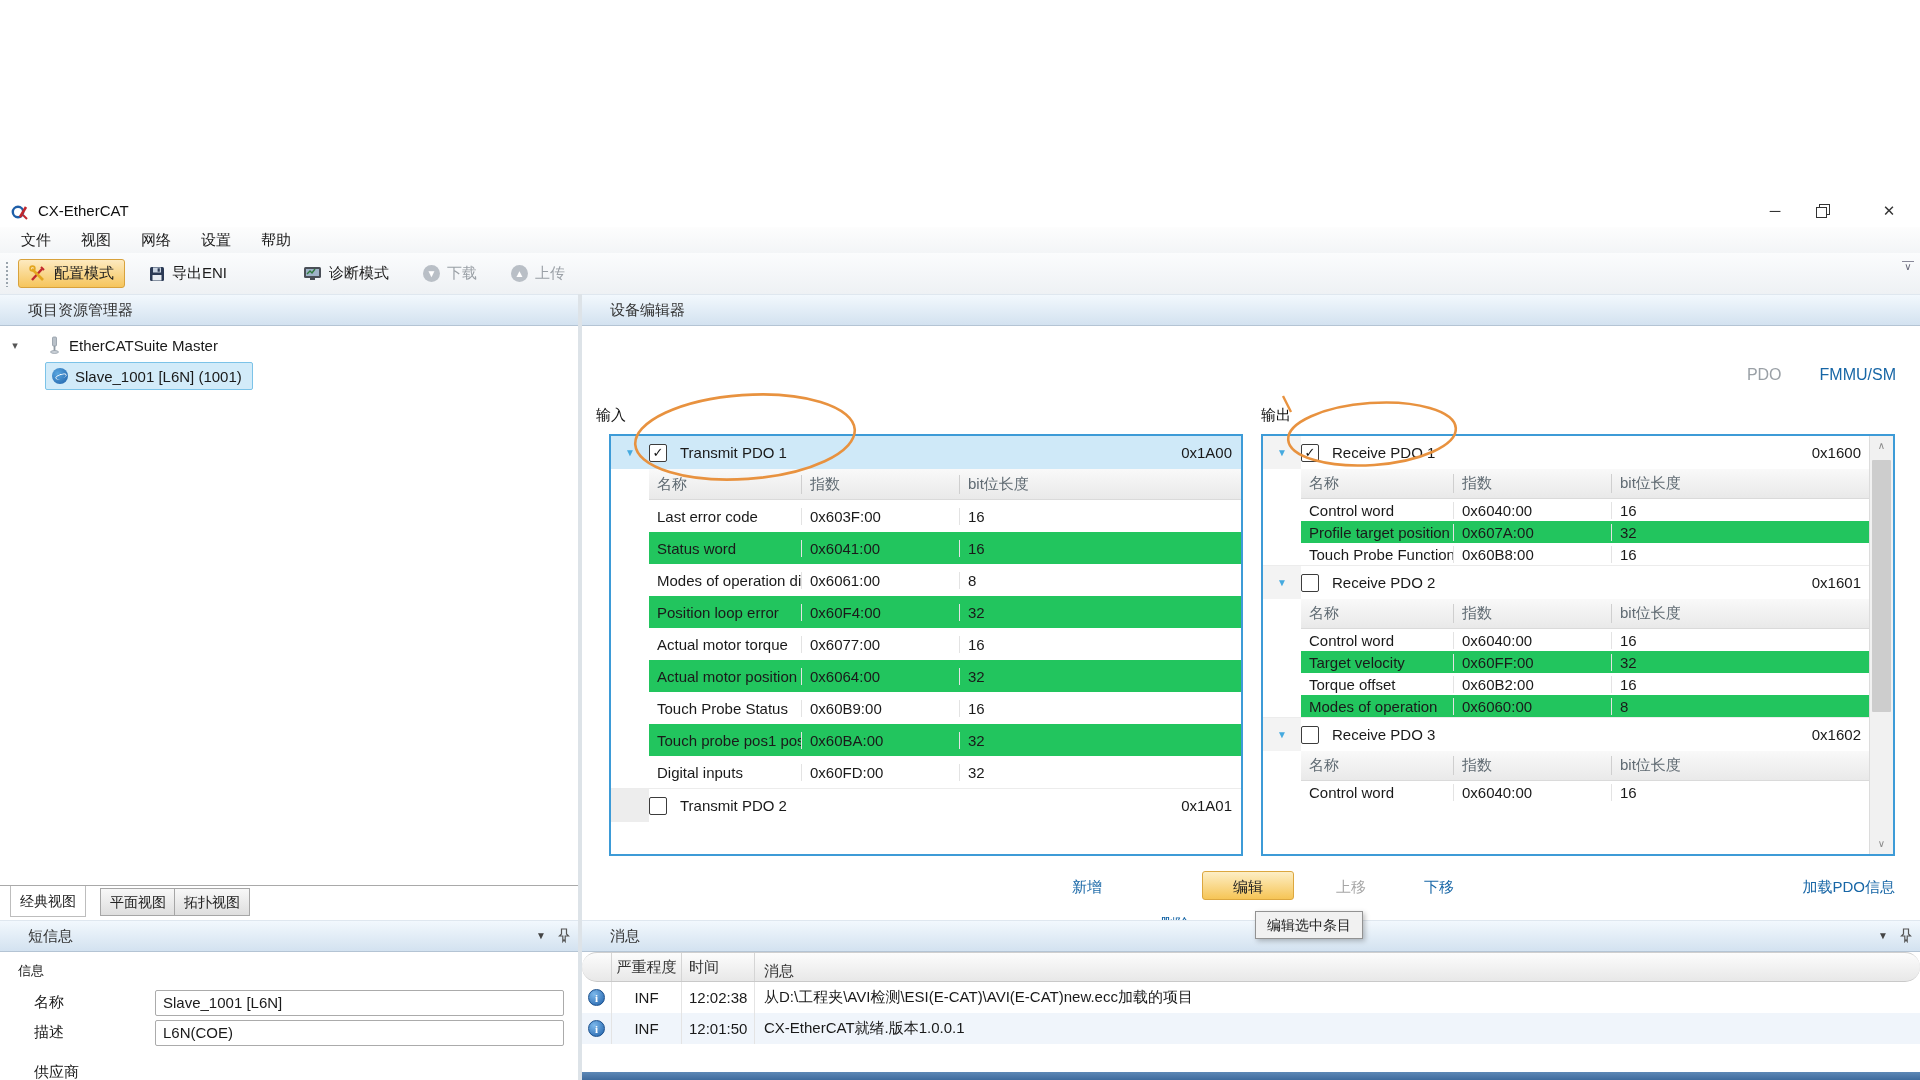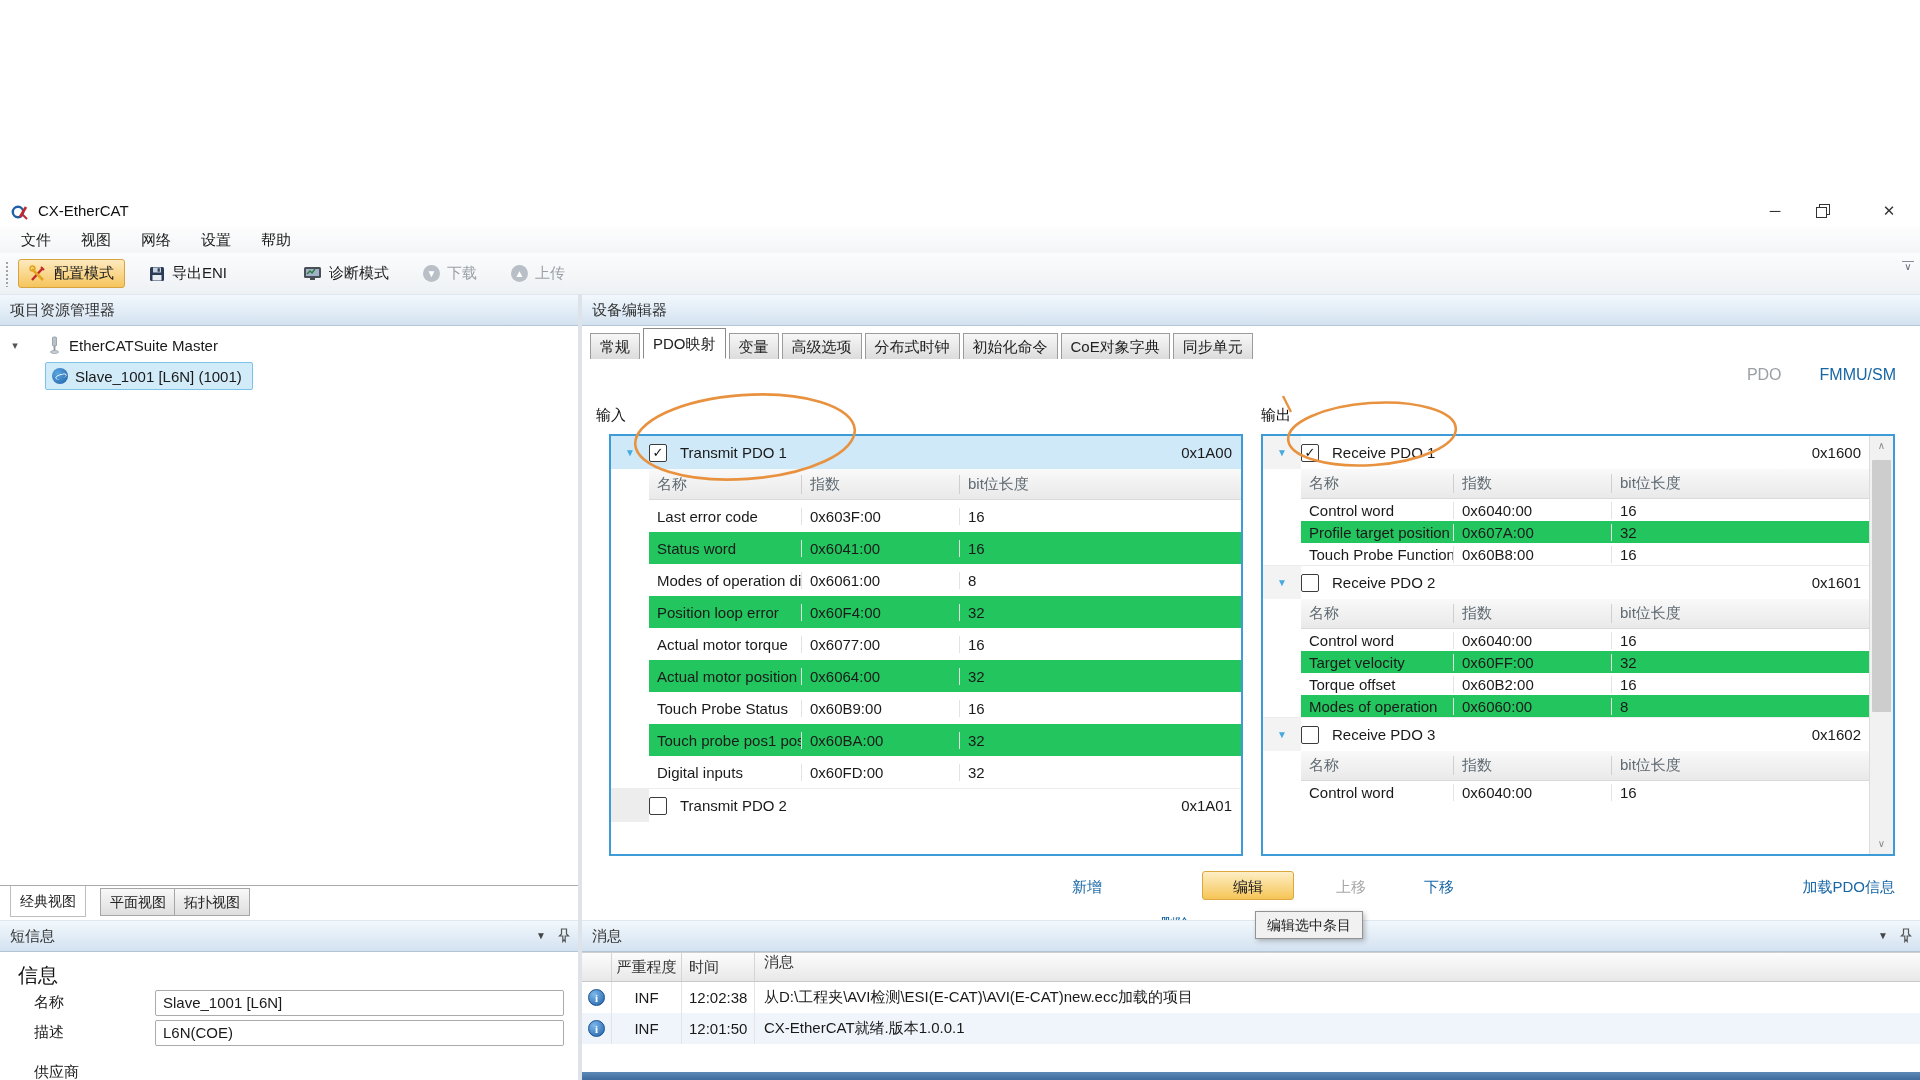--- a/index.html
+++ b/index.html
@@ -22,21 +22,21 @@
     background:linear-gradient(#fbfcfd,#eef1f4);border-bottom:1px solid #d8dde2;display:flex;align-items:center;}
   .grip{width:5px;height:26px;margin-left:5px;margin-right:8px;
     background-image:radial-gradient(#9aa4ad 1px,transparent 1.2px);background-size:4px 4px;}
   .tbtn{display:flex;align-items:center;gap:7px;font-size:15px;color:#1b1b1b;padding:4px 10px;margin-right:14px;border-radius:3px;}
   .tbtn.hl{background:linear-gradient(#fdeac0,#f6c55c);border:1px solid #d8a23c;}
   .tbtn.disabled{color:#9aa0a6;}
   .gap-sep{width:42px;}
   .circle-ic{width:17px;height:17px;border-radius:50%;background:#b9bfc6;display:inline-flex;align-items:center;justify-content:center;color:#fff;font-size:10px;line-height:1;}
   .tb-overflow{position:absolute;right:6px;top:8px;width:12px;text-align:center;color:#667;font-size:10px;border-top:1px solid #889;line-height:10px;}
   
-  .panel-header{height:30px;line-height:30px;padding-left:10px;font-size:15px;color:#333;
+  .panel-header{height:30px;line-height:30px;padding-left:28px;font-size:15px;color:#333;
     background:linear-gradient(#f2f8fd,#d3e2f0);border-top:1px solid #dfe7ef;border-bottom:1px solid #b4c4d4;}
   .hdr-icons{position:absolute;top:0;right:8px;height:30px;display:flex;align-items:center;gap:12px;}
   .hdr-drop{font-size:10px;color:#444;}
   
   .left-panel{position:absolute;left:0;top:294px;width:578px;height:626px;background:#fff;}
   .splitter-v{position:absolute;left:578px;top:294px;width:4px;height:786px;background:#dde3e8;}
   .tree-row1{position:absolute;left:0;top:38px;height:26px;display:flex;align-items:center;font-size:15px;}
   .tree-exp{width:30px;text-align:center;color:#555;font-size:11px;}
   .master-ic{margin:0 8px 0 18px;}
   .tree-sel{position:absolute;left:45px;top:68px;height:26px;display:flex;align-items:center;gap:7px;
@@ -92,30 +92,30 @@
   
   .footer{position:absolute;left:0;top:576px;width:100%;height:34px;}
   .act{position:absolute;top:4px;font-size:15px;color:#1766a6;line-height:26px;}
   .act.disabled{color:#a6a6a6;}
   .act.add{left:490px;}.act.del{left:578px;margin-top:37px;}.act.up{left:754px;}.act.down{left:842px;}
   .act.load{right:25px;}
   .edit-btn{position:absolute;left:620px;top:1px;width:92px;height:29px;text-align:center;line-height:29px;
     background:linear-gradient(#fdeec5,#f6c556);border:1px solid #dca73f;border-radius:3px;color:#222;font-size:15px;box-sizing:border-box;}
   
   .short-info{position:absolute;left:0;top:920px;width:578px;height:160px;background:#fff;}
-  .si-section{position:absolute;left:18px;top:42px;font-size:20px;color:#111;}
+  .si-section{position:absolute;left:18px;top:42px;font-size:13px;color:#111;}
   .field-row{position:absolute;left:0;width:100%;height:26px;}
   .f-label{position:absolute;left:34px;top:3px;font-size:15px;}
   .f-input{position:absolute;left:155px;right:14px;top:0;height:24px;border:1px solid #ababab;border-radius:2px;
     font-size:15px;line-height:24px;padding-left:7px;background:#fff;overflow:hidden;white-space:nowrap;}
   
   .messages{position:absolute;left:582px;top:920px;width:1338px;height:160px;background:#fff;}
-  .msg-header-row{position:absolute;left:0;top:32px;width:100%;height:30px;display:flex;align-items:flex-start;
+  .msg-header-row{position:absolute;left:0;top:32px;width:100%;height:30px;display:flex;align-items:flex-end;
     background:linear-gradient(#fcfcfc,#e8e8e8);border-top:1px solid #cfcfcf;border-bottom:1px solid #c9c9c9;
-    font-size:15px;color:#333;box-sizing:border-box;}
+    font-size:15px;color:#333;box-sizing:border-box;border-radius:15px;}
   .m-ic{width:30px;align-self:stretch;display:flex;align-items:center;justify-content:center;border-right:1px solid #d5d5d5;box-sizing:border-box;}
   .m-sev{width:70px;text-align:center;border-right:1px solid #d5d5d5;box-sizing:border-box;align-self:stretch;display:flex;align-items:center;justify-content:center;}
   .m-time{width:73px;padding-left:7px;border-right:1px solid #d5d5d5;box-sizing:border-box;align-self:stretch;display:flex;align-items:center;}
   .m-text{flex:1;padding-left:9px;}
   .msg-row{position:absolute;left:0;width:100%;height:31px;display:flex;align-items:center;font-size:15px;background:#fff;}
   .msg-row.alt{background:#f0f5fb;}
   .msg-row .m-ic,.msg-row .m-sev,.msg-row .m-time{border-right:1px solid #e4e4e4;}
   .info-ic{width:17px;height:17px;border-radius:50%;background:radial-gradient(circle at 35% 30%,#7db9ec,#1f5fa8);
     border:1px solid #1a4f8c;color:#fff;font-size:11px;font-weight:bold;font-family:"Liberation Serif","DejaVu Serif",serif;
     display:flex;align-items:center;justify-content:center;box-sizing:border-box;}
@@ -217,30 +217,20 @@
     <span class="vtab active" style="left:10px;">经典视图</span>
     <span class="vtab idle" style="left:100px;text-align:center;">平面视图</span>
     <span class="vtab idle" style="left:174px;">拓扑视图</span>
   </div>
 </div>
 <div class="splitter-v"></div>
 
 <div class="editor">
   <div class="panel-header">设备编辑器</div>
 
-  <div class="tabstrip">
-    <span class="tab">常规</span>
-    <span class="tab active">PDO映射</span>
-    <span class="tab">变量</span>
-    <span class="tab">高级选项</span>
-    <span class="tab">分布式时钟</span>
-    <span class="tab">初始化命令</span>
-    <span class="tab">CoE对象字典</span>
-    <span class="tab">同步单元</span>
-  </div>
 
   <div class="mode-links">
     <span class="mode-pdo">PDO</span>
     <span class="mode-fmmu">FMMU/SM</span>
   </div>
 
   <span class="io-label in">输入</span>
   <span class="io-label out">输出</span>
 
   <div class="pdo-table in">

